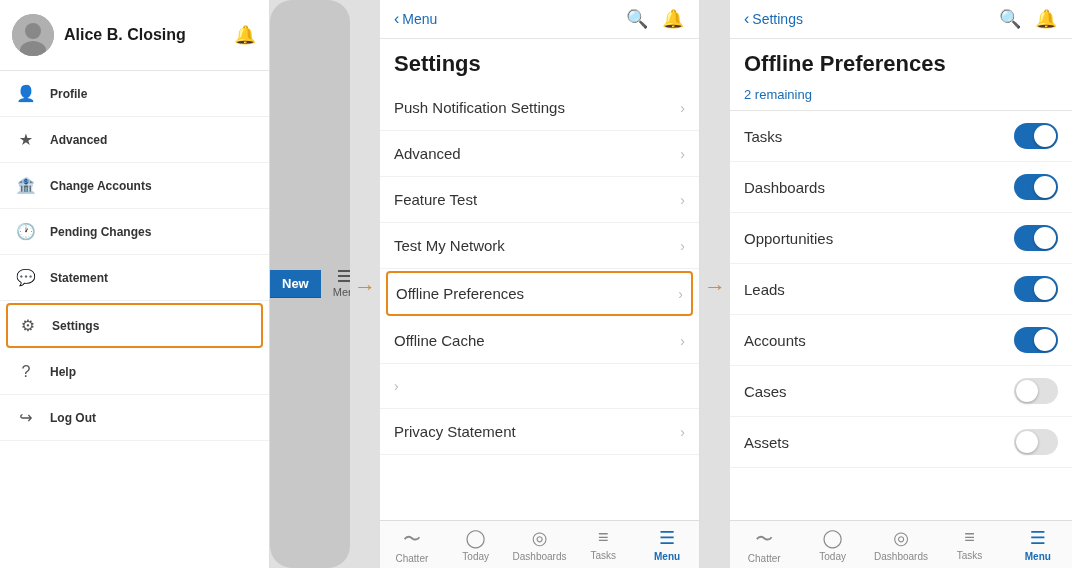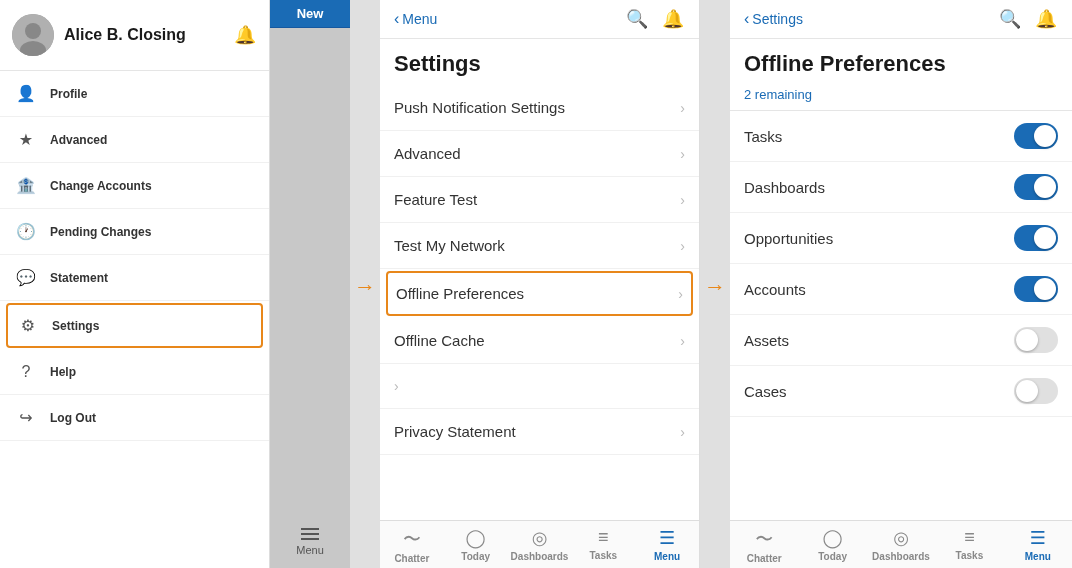--- a/index.html
+++ b/index.html
@@ -91,25 +91,26 @@
       font-size: 12px;
       color: #333;
       font-weight: bold;
     }
 
     
     .panel-middle {
       width: 80px;
       background: #c8c8c8;
       display: flex;
-      flex-direction: column;
+      flex-direction: row;
       align-items: center;
       justify-content: space-between;
       padding: 0 0 0 0;
       flex-shrink: 0;
+      border-radius: 22px;
     }
 
     .middle-new-badge {
       background: #1a6bb5;
       color: white;
       font-size: 13px;
       font-weight: 600;
       padding: 6px 12px;
       width: 100%;
       text-align: center;
@@ -253,21 +254,20 @@
     .tab-icon {
       font-size: 18px;
       color: #888;
     }
 
     .tab-icon.active { color: #1a6bb5; }
 
     .tab-label {
       font-size: 10px;
       color: #888;
-      font-weight: bold;
     }
 
     .tab-label.active {
       color: #1a6bb5;
       font-weight: 600;
     }
 
     
     .panel-offline {
       flex: 1;
@@ -494,29 +494,33 @@
   </div>
       <div class="offline-item">
     <span class="offline-item-label">Dashboards</span>
     <div class="toggle on"></div>
   </div>
       <div class="offline-item">
     <span class="offline-item-label">Opportunities</span>
     <div class="toggle on"></div>
   </div>
       <div class="offline-item">
+    <span class="offline-item-label">Leads</span>
+    <div class="toggle on"></div>
+  </div>
+      <div class="offline-item">
     <span class="offline-item-label">Accounts</span>
     <div class="toggle on"></div>
   </div>
       <div class="offline-item">
+    <span class="offline-item-label">Cases</span>
+    <div class="toggle off"></div>
+  </div>
+      <div class="offline-item">
     <span class="offline-item-label">Assets</span>
-    <div class="toggle off"></div>
-  </div>
-      <div class="offline-item">
-    <span class="offline-item-label">Cases</span>
     <div class="toggle off"></div>
   </div>
     </div>
   <div class="tab-bar" id="offline-tab-bar">
   <div class="tab-item">
       <span class="tab-icon ">〜</span>
       <span class="tab-label ">Chatter</span>
     </div>
       <div class="tab-item">
       <span class="tab-icon ">◯</span>

